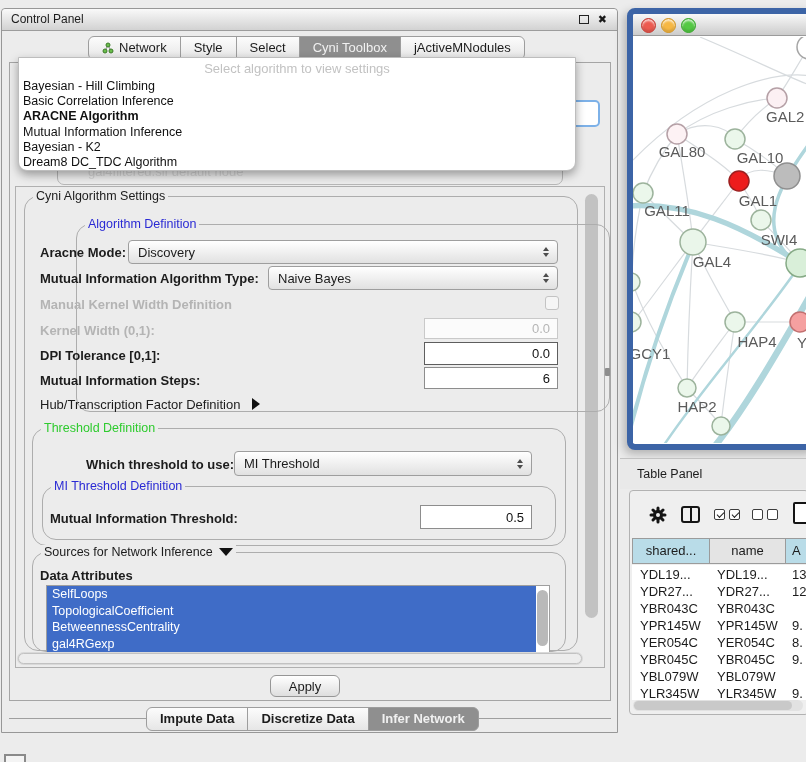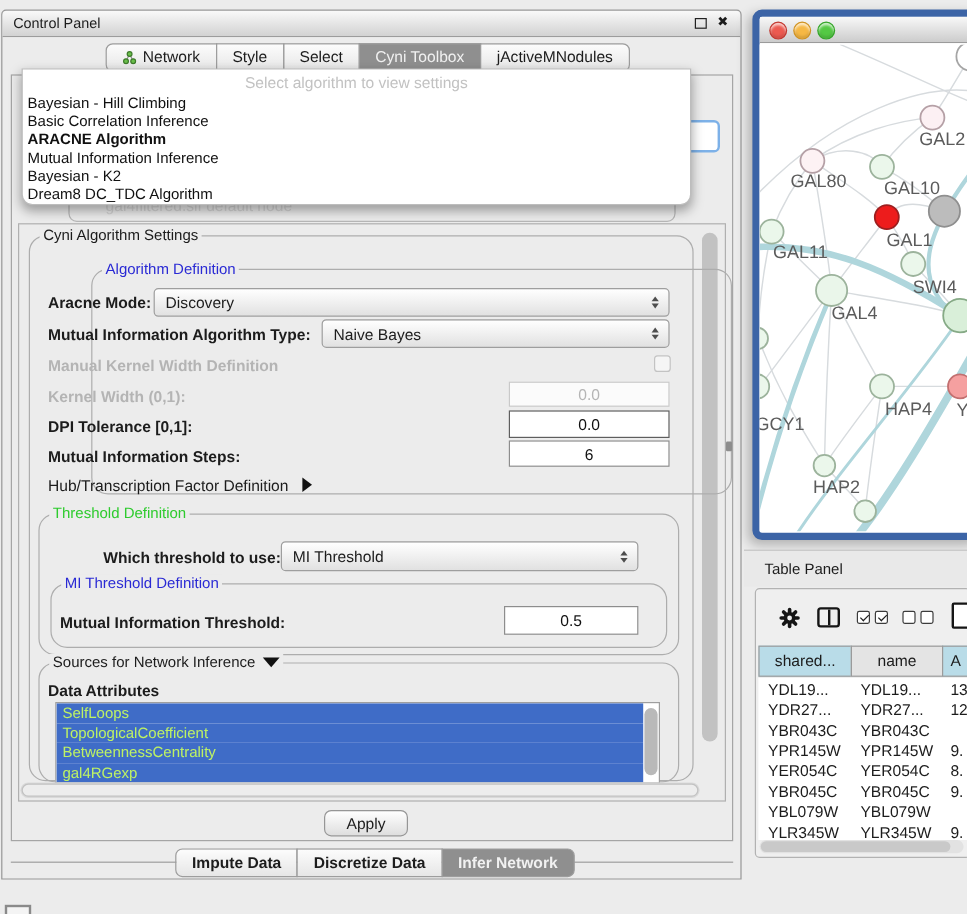--- a/index.html
+++ b/index.html
@@ -27,34 +27,34 @@
   .legend.blue{color:#2a2ad4}
   .legend.green{color:#2ecb2e}
   .lbl{font-size:13px;font-weight:bold;white-space:nowrap}
   .lbl.dis{color:#b4b4b4}
   
   .combo{background:linear-gradient(#ffffff,#e1e1e1);border:1px solid #9e9e9e;border-radius:4px;
          font-size:13px;display:flex;align-items:center;padding-left:9px;cursor:default}
   .spin{margin-left:auto;margin-right:8px;display:flex;flex-direction:column;align-items:center}
   .tri-up{width:0;height:0;border-left:3.5px solid transparent;border-right:3.5px solid transparent;border-bottom:4.5px solid #4d4d4d}
   .tri-dn{width:0;height:0;border-left:3.5px solid transparent;border-right:3.5px solid transparent;border-top:4.5px solid #4d4d4d;margin-top:2px}
-  .inp{background:#fff;border:1px solid #8d8d8d;font-size:13px;color:#111;text-align:center;
+  .inp{background:#fff;border:1px solid #8d8d8d;font-size:13px;color:#111;text-align:right;
        padding:0 7px;font-family:inherit;width:100%;height:100%;box-sizing:border-box}
   .inp.dark{border:1.5px solid #5e5e5e}
   .inp.dis{background:#fbfbfb;border-color:#c9c9c9;color:#b5b5b5}
   .chk{width:14px;height:14px;border:1px solid #c3c3c3;border-radius:3px;background:#f5f5f5}
   
   .popup{background:#fff;border:1px solid #bdbdbd;border-radius:0 0 9px 9px;
          box-shadow:0 4px 10px rgba(0,0,0,.35);z-index:30;overflow:hidden}
   .popup .ph{text-align:center;color:#c2c2c2;font-size:13px;line-height:21px}
   .popup .it{font-size:12.5px;line-height:15.2px;padding-left:4px;color:#101010;white-space:nowrap}
   .popup .it.bold{font-weight:bold}
   
   .attr-list{background:#fff;border:1px solid #9e9e9e;overflow:hidden}
-  .attr-it{background:#3f6cc7;color:#bef264;font-size:12.5px;line-height:16.5px;padding-left:5px;
+  .attr-it{background:#3f6cc7;color:#ffffff;font-size:12.5px;line-height:16.5px;padding-left:5px;
            width:calc(100% - 13px);box-sizing:border-box;white-space:nowrap}
   .scroll-thumb{background:#c2c2c2;border-radius:7px}
   
   .btn{background:linear-gradient(#ffffff,#dedede);border:1px solid #969696;border-radius:6px;
        font-size:13px;text-align:center;cursor:default}
   
   .net-frame{border:6px solid #3c64a6;border-radius:8px;background:#fff;box-shadow:-3px 4px 10px rgba(0,0,0,.25)}
   .net-title{background:linear-gradient(#f8f8f8,#cccccc);border-bottom:1px solid #9b9b9b}
   .light{width:13px;height:13px;border-radius:50%;position:absolute;top:4px;
          box-shadow:inset 0 2px 2px rgba(255,255,255,.7), inset 0 -2px 2px rgba(0,0,0,.12)}

